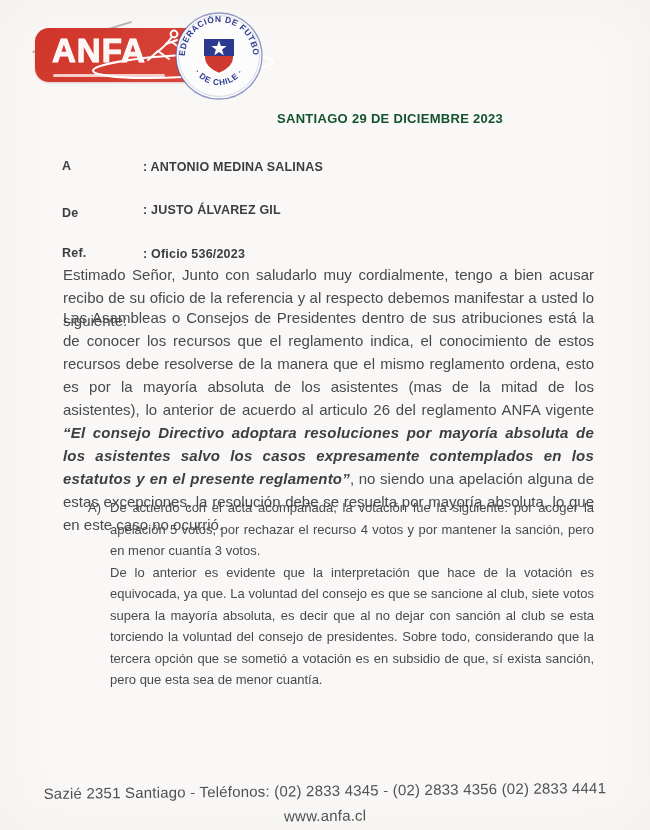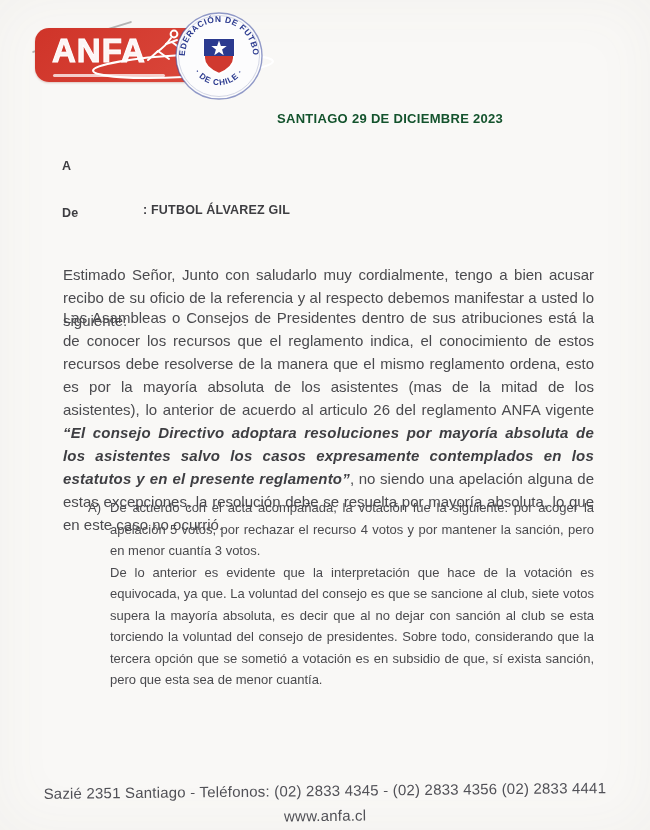--- a/index.html
+++ b/index.html
@@ -107,30 +107,37 @@
       <path d="M29,27 L59,27 L59,44 L29,44 Z" fill="#2b3a8f"></path>
       <path d="M44,28.5 L45.9,33.9 L51.7,34.1 L47.1,37.6 L48.7,43.2 L44,39.9 L39.3,43.2 L40.9,37.6 L36.3,34.1 L42.1,33.9 Z" fill="#ffffff"></path>
     </svg>
   </div>
 
   <div class="date-line">SANTIAGO 29 DE DICIEMBRE 2023</div>
 
   <div class="meta-row row-to">
     <span class="label">A</span>
     <span class="value">
+      <div>: ANTONIO MEDINA SALINAS</div>
     </span>
   </div>
 
   <div class="meta-row row-from">
     <span class="label">De</span>
     <span class="value">
-      <div>: FUTBOL ÁLVAREZ GIL</div>
+      <div>: JUSTO ÁLVAREZ GIL</div>
     </span>
   </div>
 
+  <div class="meta-row row-ref">
+    <span class="label">Ref.</span>
+    <span class="value">
+      <div>: Oficio 536/2023</div>
+    </span>
+  </div>
 
   <p class="body-par p1">Estimado Señor, Junto con saludarlo muy cordialmente, tengo a bien acusar recibo de su oficio de la referencia y al respecto debemos manifestar a usted lo siguiente:</p>
 
   <p class="body-par p2"><span>Las Asambleas o Consejos de Presidentes dentro de sus atribuciones está la de conocer los recursos que el reglamento indica, el conocimiento de estos recursos debe resolverse de la manera que el mismo reglamento ordena, esto es por la mayoría absoluta de los asistentes (mas de la mitad de los asistentes), lo anterior de acuerdo al articulo 26 del reglamento ANFA vigente </span><span class="quote">“El consejo Directivo adoptara resoluciones por mayoría absoluta de los asistentes salvo los casos expresamente contemplados en los estatutos y en el presente reglamento”</span><span>, no siendo una apelación alguna de estas excepciones, la resolución debe se resuelta por mayoría absoluta, lo que en este caso no ocurrió.</span></p>
 
   <div class="item-a">
     <span class="item-label">A)</span>
     <div class="item-body">
       <p>De acuerdo con el acta acompañada, la votación fue la siguiente: por acoger la apelación 5 votos, por rechazar el recurso 4 votos y por mantener la sanción, pero en menor cuantía 3 votos.</p>
       <p>De lo anterior es evidente que la interpretación que hace de la votación es equivocada, ya que. La voluntad del consejo es que se sancione al club, siete votos supera la mayoría absoluta, es decir que al no dejar con sanción al club se esta torciendo la voluntad del consejo de presidentes. Sobre todo, considerando que la tercera opción que se sometió a votación es en subsidio de que, sí exista sanción, pero que esta sea de menor cuantía.</p>

